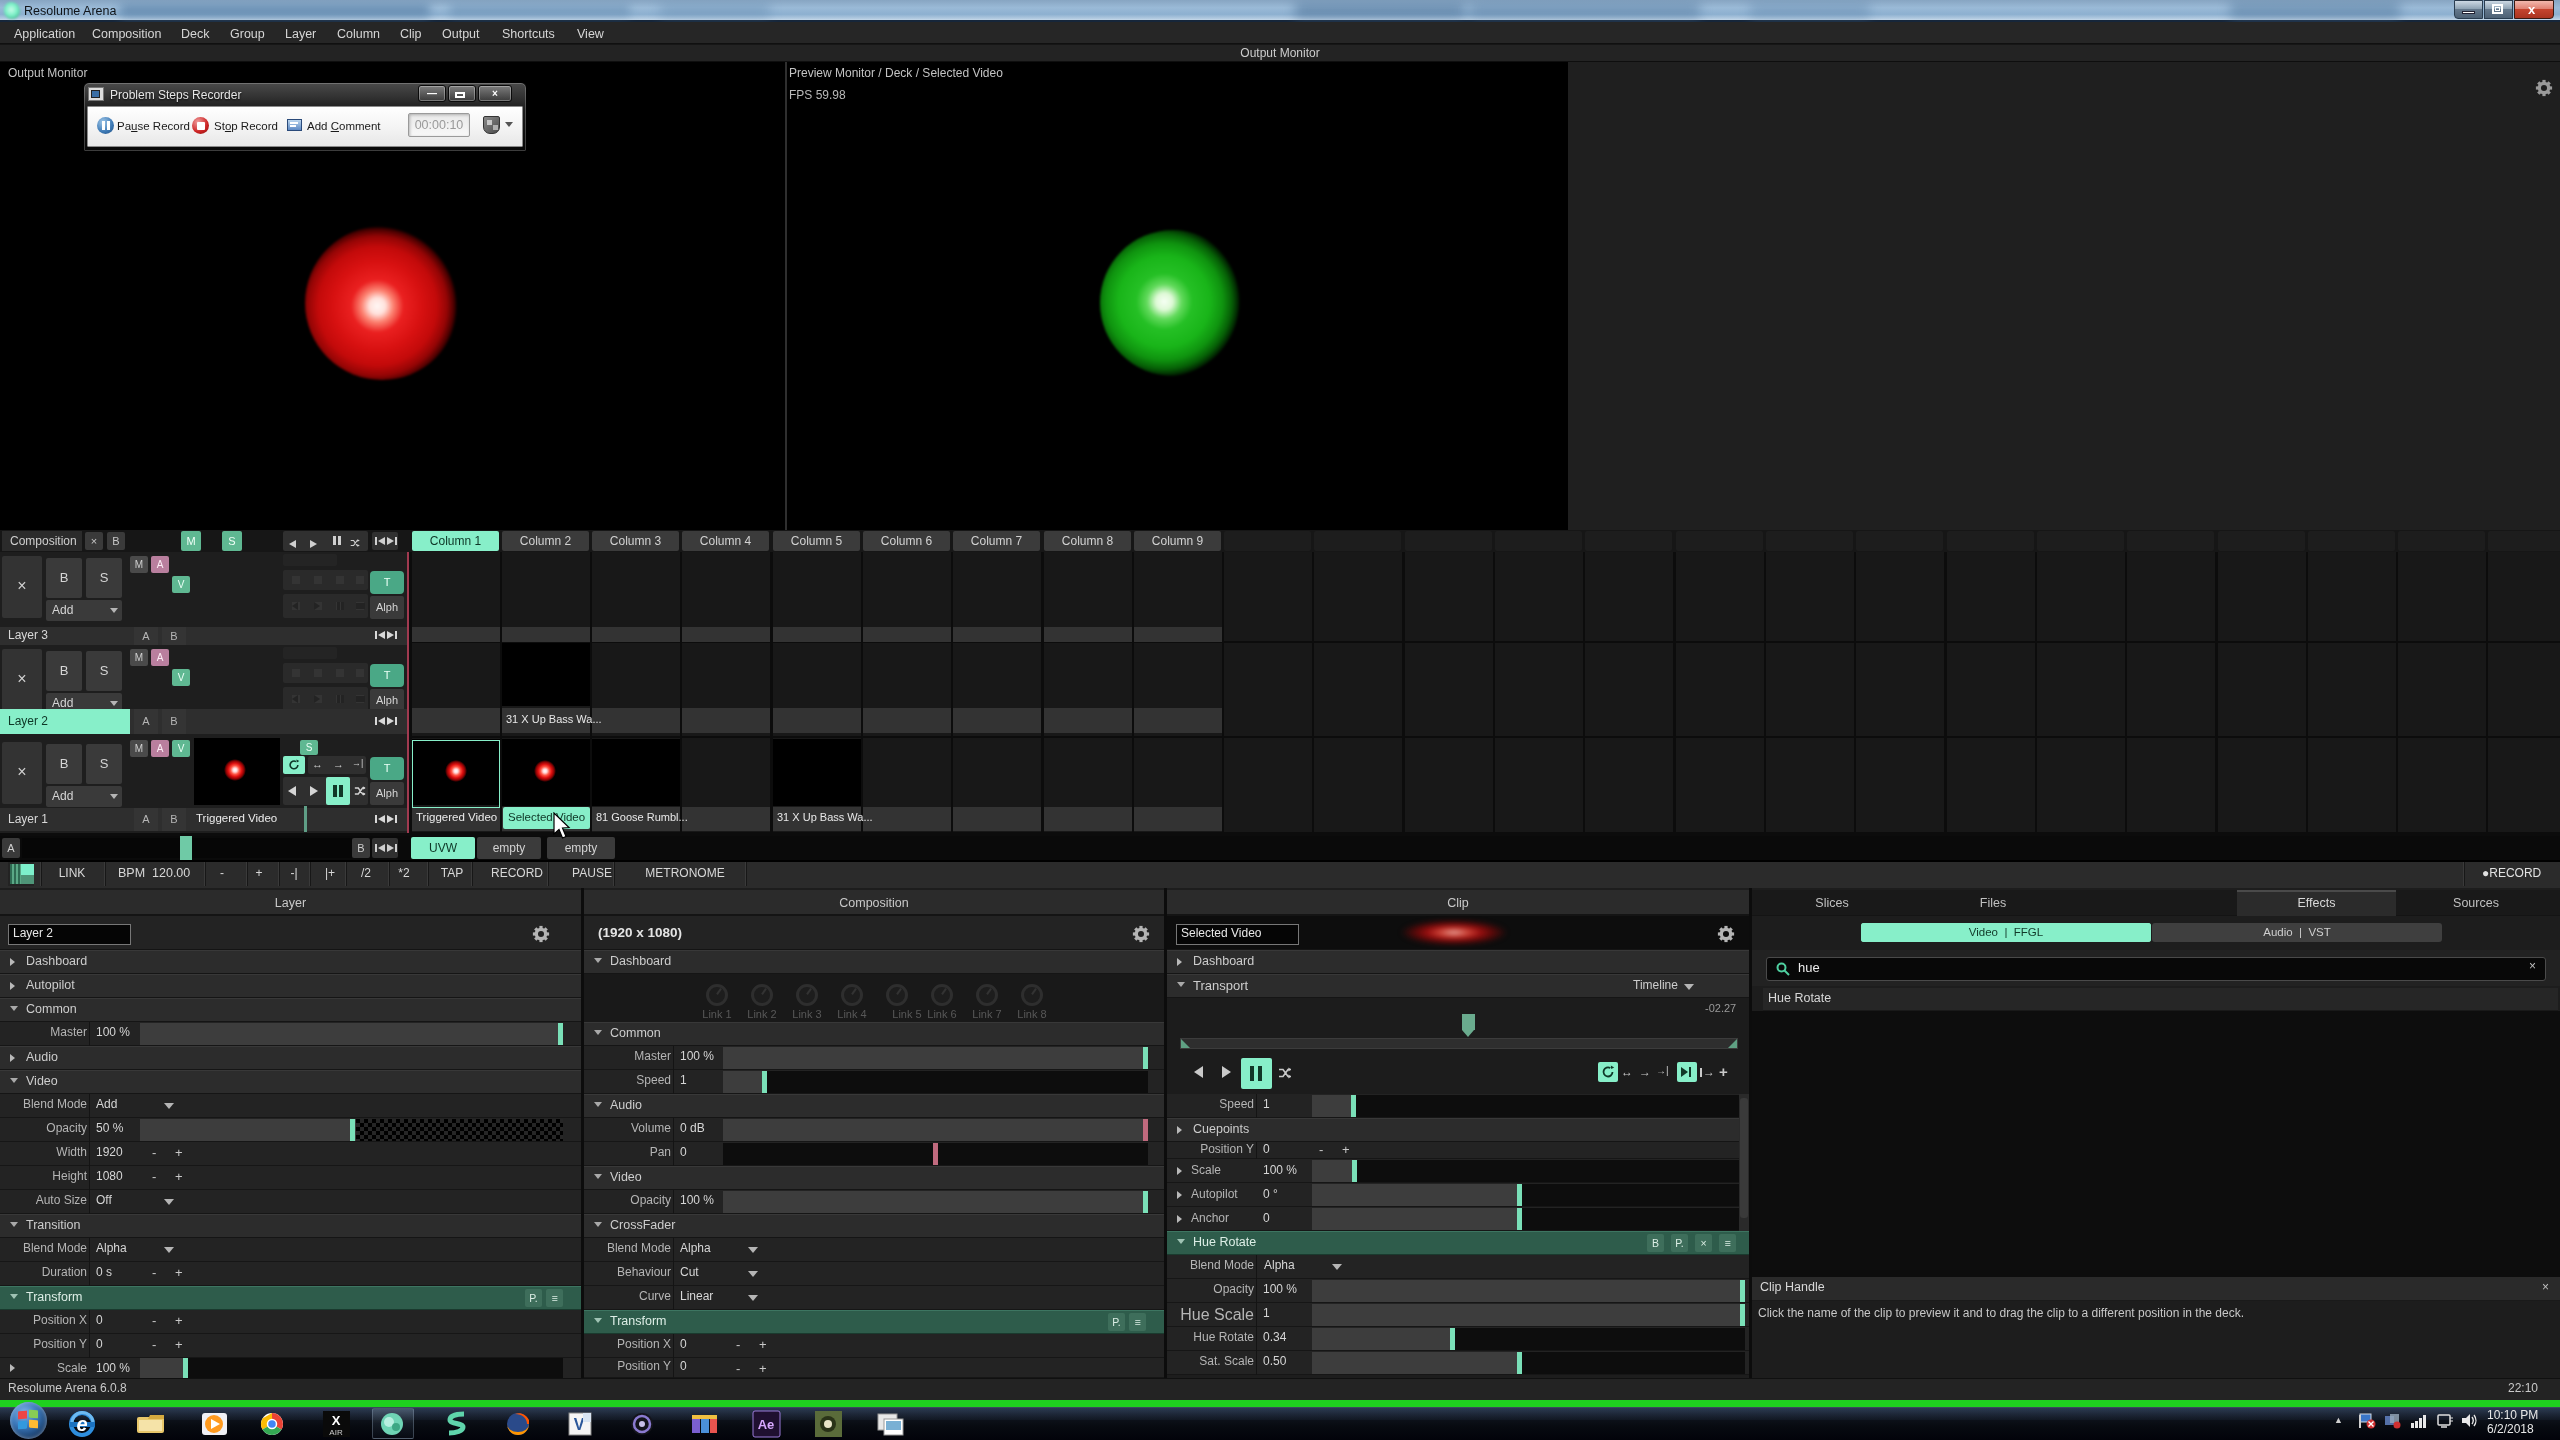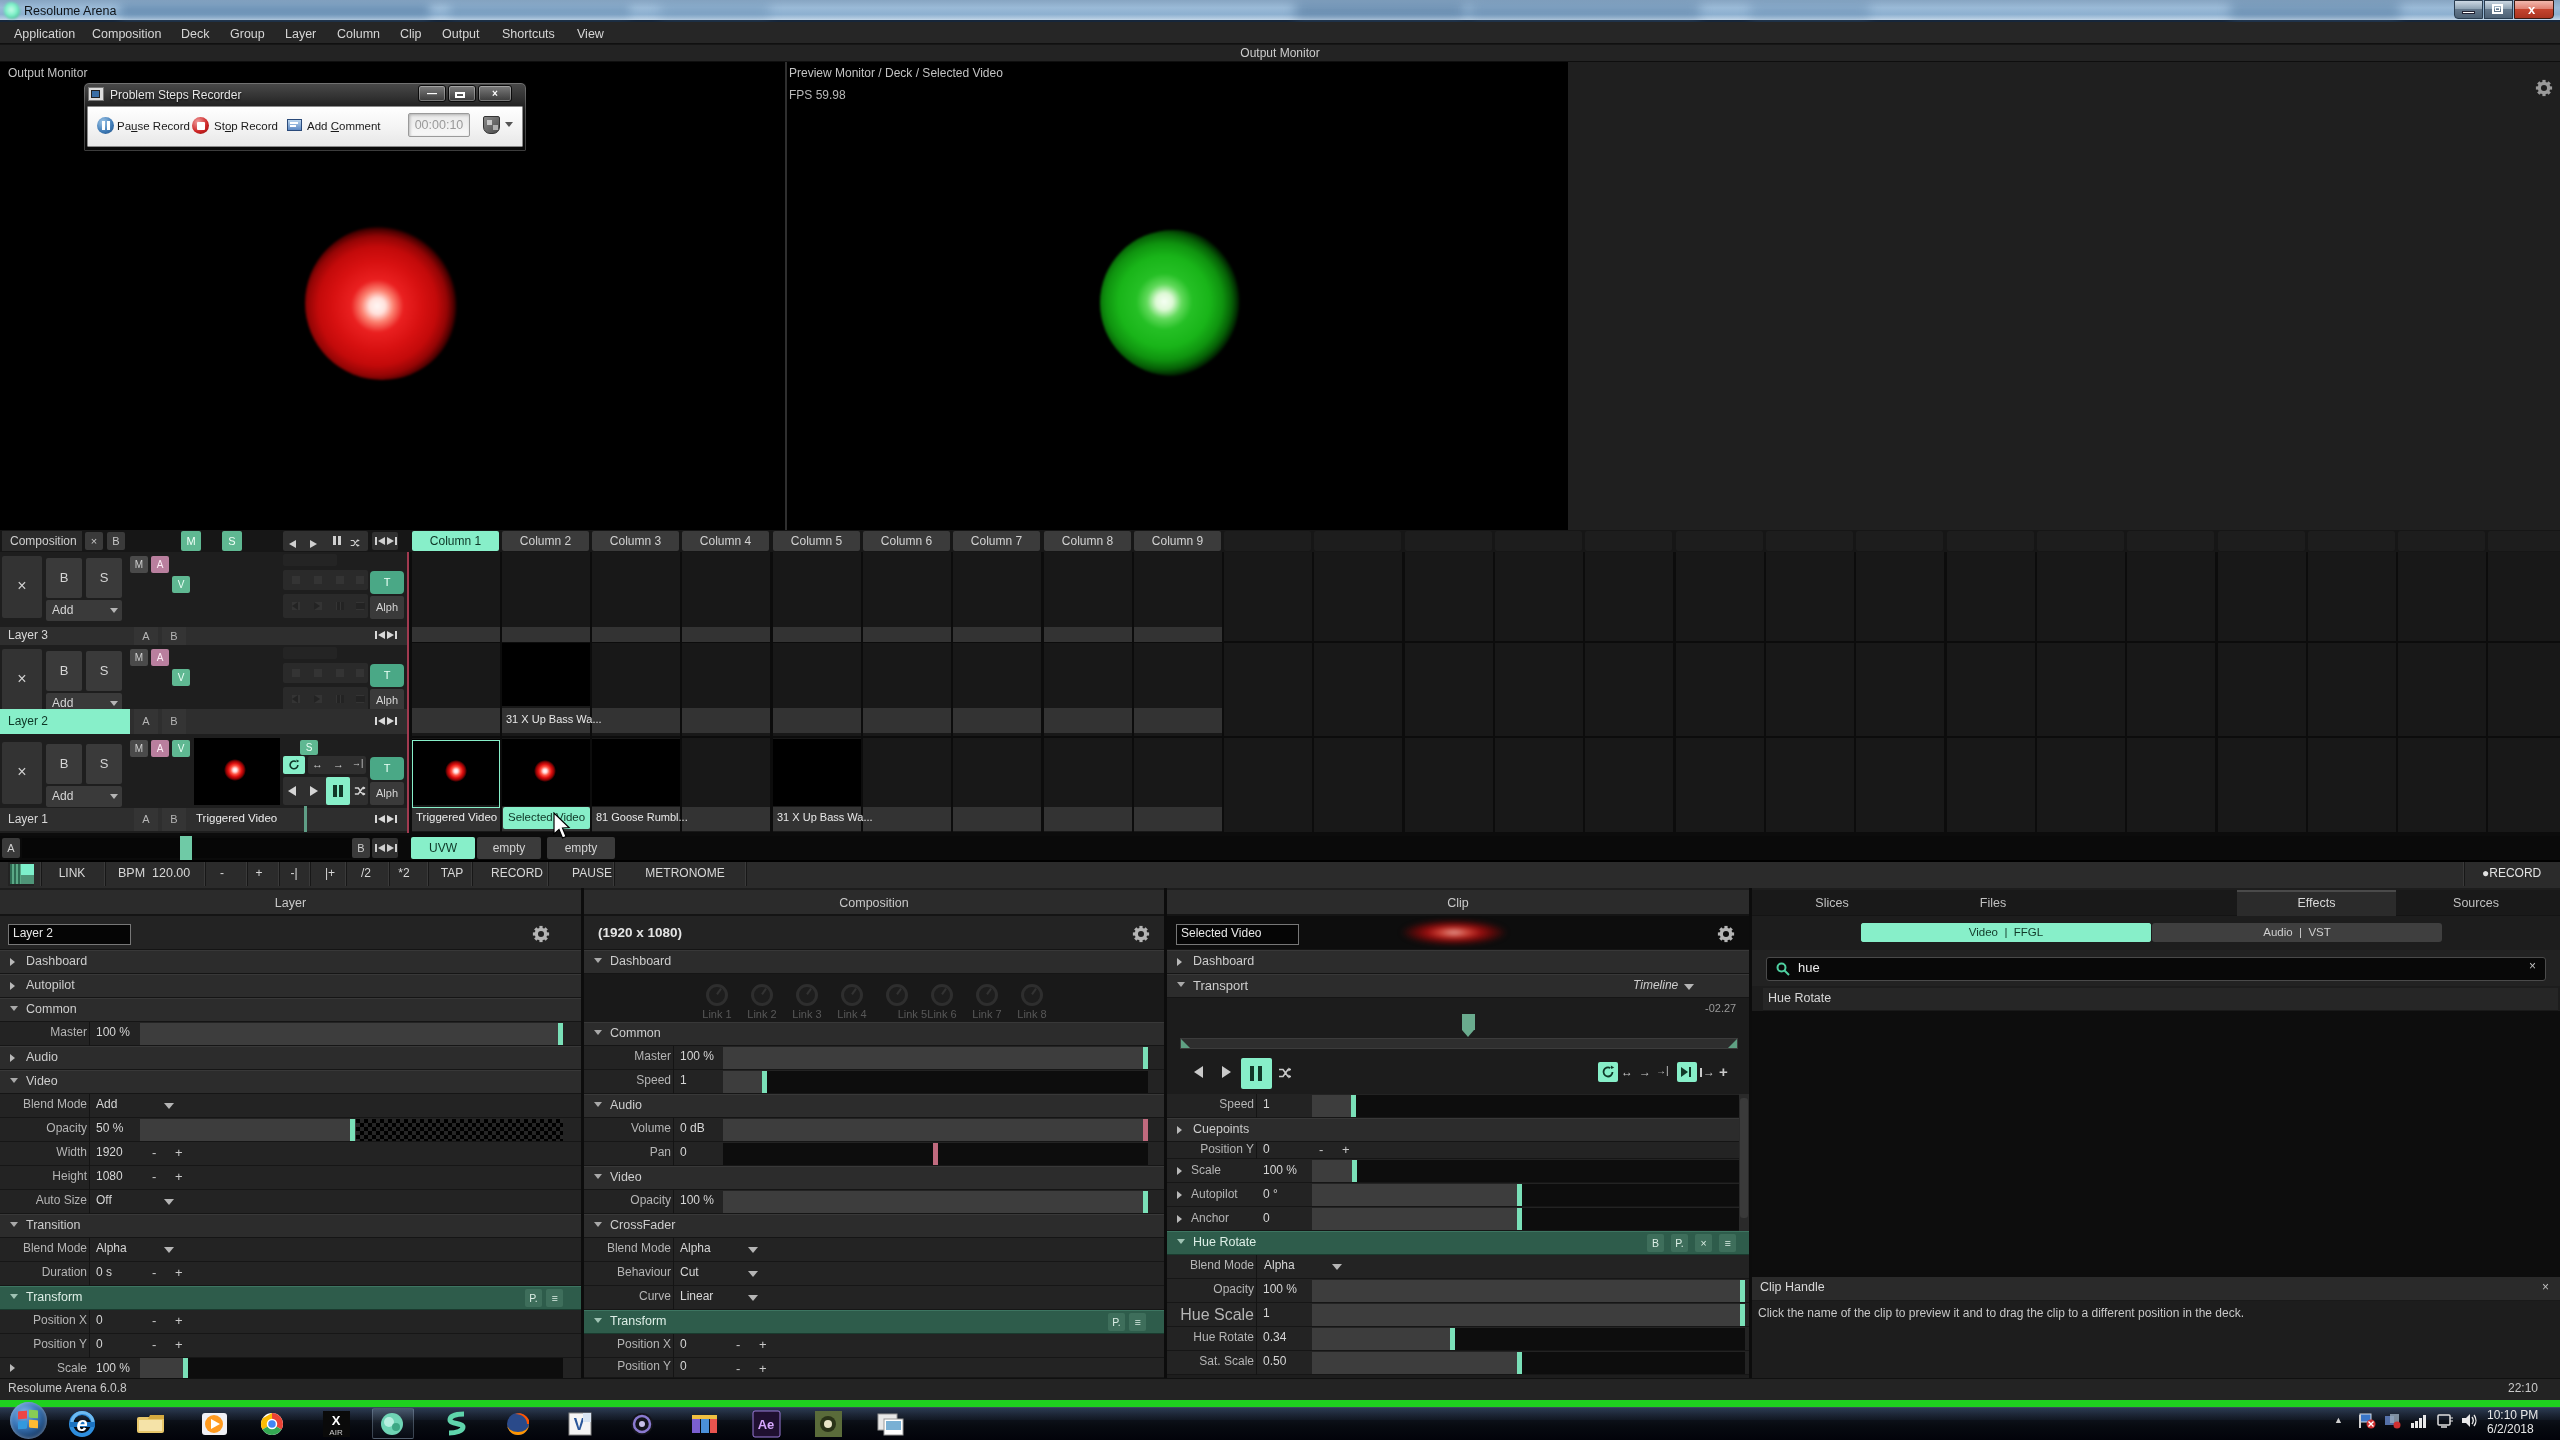--- a/index.html
+++ b/index.html
@@ -579,21 +579,21 @@
       <span style="position:absolute;left:9px;top:1px;width:2px;height:7px;background:#333;transform:rotate(35deg);"></span>
     </div>
 <div style="left:777px;top:1008px;width:60px;text-align:center;color:#585858;font-size:11px;">Link 3</div>
 <div style="left:841px;top:984px;width:22px;height:22px;border-radius:50%;border:3px solid #2e2e2e;background:#1d1d1d;">
       <span style="position:absolute;left:9px;top:1px;width:2px;height:7px;background:#333;transform:rotate(35deg);"></span>
     </div>
 <div style="left:822px;top:1008px;width:60px;text-align:center;color:#585858;font-size:11px;">Link 4</div>
 <div style="left:886px;top:984px;width:22px;height:22px;border-radius:50%;border:3px solid #2e2e2e;background:#1d1d1d;">
       <span style="position:absolute;left:9px;top:1px;width:2px;height:7px;background:#333;transform:rotate(35deg);"></span>
     </div>
-<div style="left:867px;top:1008px;width:60px;text-align:right;color:#585858;font-size:11px;padding-left:20px;">Link 5</div>
+<div style="left:867px;top:1008px;width:60px;text-align:center;color:#585858;font-size:11px;padding-left:20px;">Link 5</div>
 <div style="left:931px;top:984px;width:22px;height:22px;border-radius:50%;border:3px solid #2e2e2e;background:#1d1d1d;">
       <span style="position:absolute;left:9px;top:1px;width:2px;height:7px;background:#333;transform:rotate(35deg);"></span>
     </div>
 <div style="left:912px;top:1008px;width:60px;text-align:center;color:#585858;font-size:11px;">Link 6</div>
 <div style="left:976px;top:984px;width:22px;height:22px;border-radius:50%;border:3px solid #2e2e2e;background:#1d1d1d;">
       <span style="position:absolute;left:9px;top:1px;width:2px;height:7px;background:#333;transform:rotate(35deg);"></span>
     </div>
 <div style="left:957px;top:1008px;width:60px;text-align:center;color:#585858;font-size:11px;">Link 7</div>
 <div style="left:1021px;top:984px;width:22px;height:22px;border-radius:50%;border:3px solid #2e2e2e;background:#1d1d1d;">
       <span style="position:absolute;left:9px;top:1px;width:2px;height:7px;background:#333;transform:rotate(35deg);"></span>
@@ -688,21 +688,21 @@
         <rect x="4.8" y="-1.6" width="3.3000000000000003" height="3.2" fill="#b5b5b5" transform="rotate(225)"></rect>
         <rect x="4.8" y="-1.6" width="3.3000000000000003" height="3.2" fill="#b5b5b5" transform="rotate(270)"></rect>
         <rect x="4.8" y="-1.6" width="3.3000000000000003" height="3.2" fill="#b5b5b5" transform="rotate(315)"></rect>
       </svg></div>
 <div style="left:1167px;top:950px;width:582px;height:24px;background:#2c2c2c;border-top:1px solid #383838;border-bottom:1px solid #151515;"></div>
 <div class="tri-r" style="left:1177px;top:958px;"></div>
 <div style="left:1193px;top:954px;color:#cdcdcd;font-size:12.5px;" class="t">Dashboard</div>
 <div style="left:1167px;top:974px;width:582px;height:24px;background:#2c2c2c;border-top:1px solid #383838;border-bottom:1px solid #151515;"></div>
 <div class="tri-d" style="left:1177px;top:982px;"></div>
 <div style="left:1193px;top:978px;color:#cdcdcd;font-size:13px;" class="t">Transport</div>
-<div style="left:1633px;top:978px;color:#cdcdcd;font-size:12px;font-style:italic;" class="t">Timeline</div>
+<div style="left:1633px;top:978px;color:#cdcdcd;font-size:12px;" class="t">Timeline</div>
 <div style="left:1684px;top:984px;width:0;height:0;border-top:6px solid #b5b5b5;border-left:5px solid transparent;border-right:5px solid transparent;"></div>
 <div style="left:1167px;top:998px;width:582px;height:54px;background:#1c1c1c;"></div>
 <div style="left:1705px;top:1002px;color:#9a9a9a;font-size:11px;" class="t">-02.27</div>
 <div style="left:1180px;top:1038px;width:558px;height:11px;background:#2e2e2e;border:1px solid #3c3c3c;"></div>
 <div style="left:1181px;top:1039px;width:0;height:0;border-bottom:9px solid #5fa083;border-right:9px solid transparent;"></div>
 <div style="left:1728px;top:1039px;width:0;height:0;border-bottom:9px solid #5fa083;border-left:9px solid transparent;"></div>
 <div style="left:1462px;top:1014px;width:13px;height:16px;background:#6aab8e;"></div>
     <div style="left:1462px;top:1030px;width:0;height:0;border-top:7px solid #6aab8e;border-left:6.5px solid transparent;border-right:6.5px solid transparent;"></div>
 <div style="left:1167px;top:1052px;width:582px;height:42px;background:#1c1c1c;"></div>
 <div style="left:1194px;top:1066px;width:0;height:0;border-right:9px solid #c9c9c9;border-top:6px solid transparent;border-bottom:6px solid transparent;"></div>

